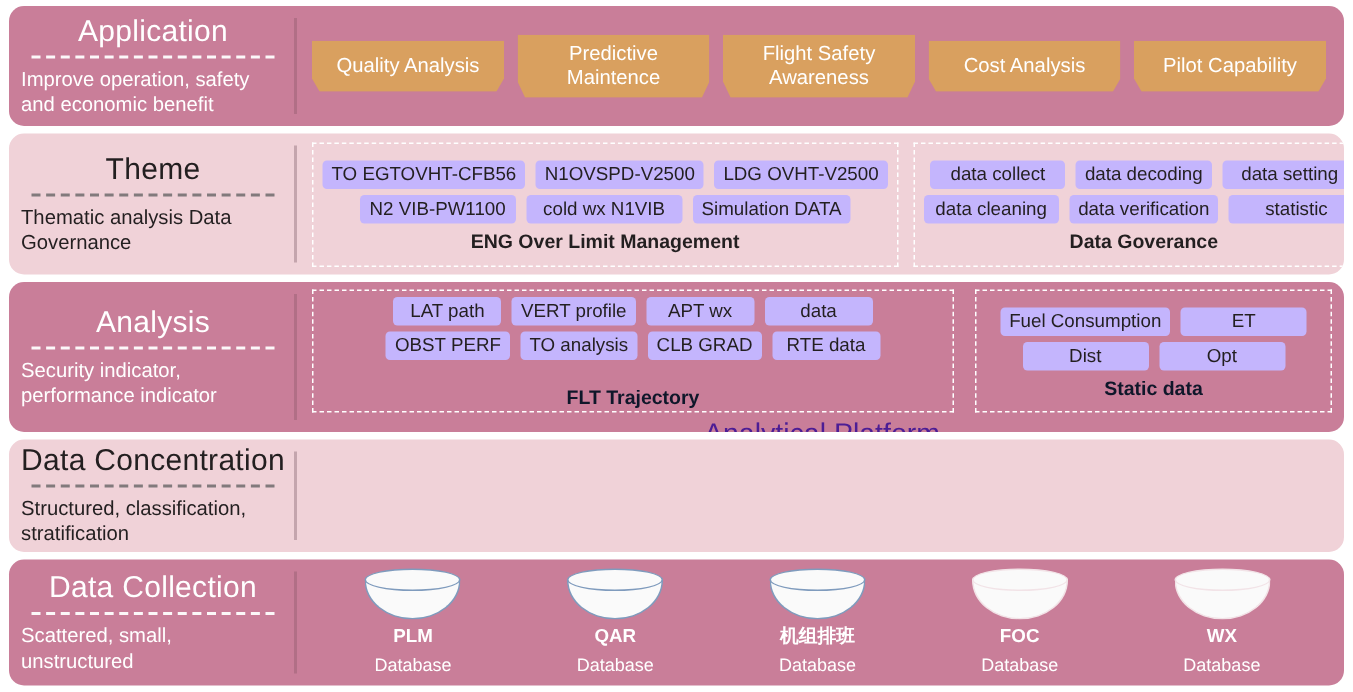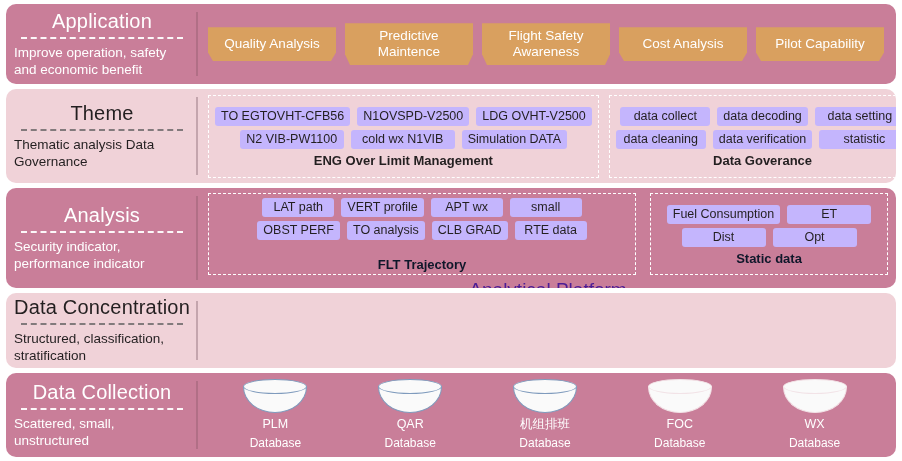--- a/index.html
+++ b/index.html
@@ -233,21 +233,21 @@
     left: 0; top: 0;
     width: 64px; height: 15px;
     background: #fafafa;
     border: 1.6px solid var(--edge);
     border-radius: 50%;
     box-sizing: border-box;
   }
   .db-name {
     color: #ffffff;
     font-size: 12.5px;
-    font-weight: normal;
+    font-weight: bold;
     line-height: 15px;
     text-align: center;
   }
   .db-sub {
     color: #ffffff;
     font-size: 12px;
     line-height: 14px;
     text-align: center;
   }
 </style>
@@ -322,21 +322,21 @@
     </div>
     <div class="content-col">
       <div class="analysis-groups">
 
         <div class="group" id="ana-flt">
           <div class="group-rows">
             <div class="chip-line">
               <div class="chip">LAT path</div>
               <div class="chip">VERT profile</div>
               <div class="chip">APT wx</div>
-              <div class="chip">small</div>
+              <div class="chip">data</div>
             </div>
             <div class="chip-line">
               <div class="chip">OBST PERF</div>
               <div class="chip">TO analysis</div>
               <div class="chip">CLB GRAD</div>
               <div class="chip">RTE data</div>
             </div>
           </div>
           <div class="group-caption">FLT Trajectory</div>
         </div>

